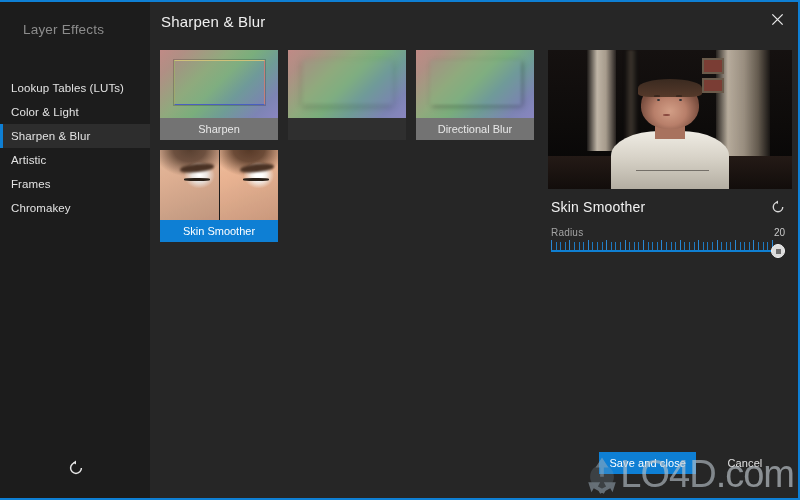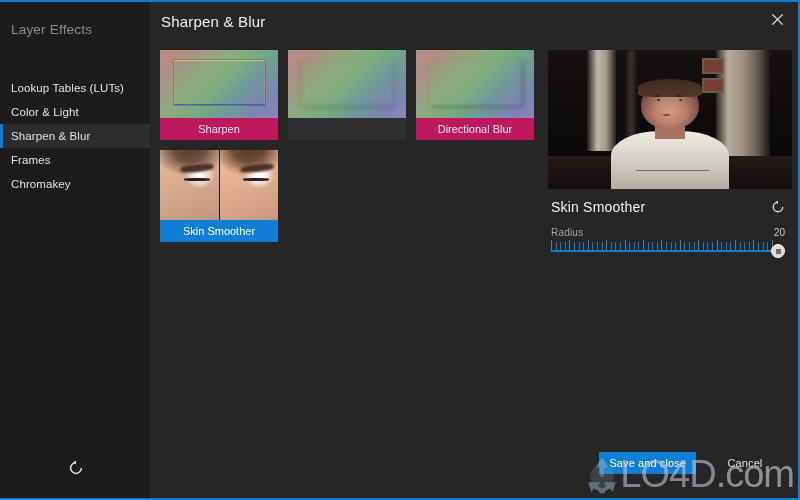--- a/index.html
+++ b/index.html
@@ -27,21 +27,21 @@
     width: 150px;
     flex: 0 0 150px;
     background: #1c1c1c;
     position: relative;
     display: flex;
     flex-direction: column;
   }
   .sidebar-title {
     color: #8c8c8c;
     font-size: 13.5px;
-    padding: 20px 0 0 11px;
+    padding: 20px 0 0 23px;
     height: 52px;
     letter-spacing: .2px;
   }
   .sidebar-list { margin-top: 22px; }
   .sidebar-item {
     position: relative;
     height: 24px;
     line-height: 24px;
     padding-left: 11px;
     color: #e2e2e2;
@@ -131,21 +131,21 @@
     height: 68px;
     position: relative;
     overflow: hidden;
   }
   .tile-label {
     height: 22px;
     line-height: 22px;
     text-align: center;
     color: #e8e8e8;
     font-size: 11px;
-    background: #be185d;
+    background: #737373;
   }
   .tile.selected .tile-label {
     background: #0e7fd4;
     color: #ffffff;
   }
   .tile.selected .tile-thumb { height: 70px; }
   .tile.selected { width: 118px; }
 
   
   .grad-thumb {
@@ -373,20 +373,23 @@
       <div class="sidebar-item">
         <span>Lookup Tables (LUTs)</span>
       </div>
       <div class="sidebar-item">
         <span>Color &amp; Light</span>
       </div>
       <div class="sidebar-item selected">
         <span>Sharpen &amp; Blur</span>
       </div>
       <div class="sidebar-item">
+        <span>Artistic</span>
+      </div>
+      <div class="sidebar-item">
         <span>Frames</span>
       </div>
       <div class="sidebar-item">
         <span>Chromakey</span>
       </div>
     </div>
 
     <div class="sidebar-reset">
       <span class="reset-icon">
         <svg viewBox="0 0 16 16">

